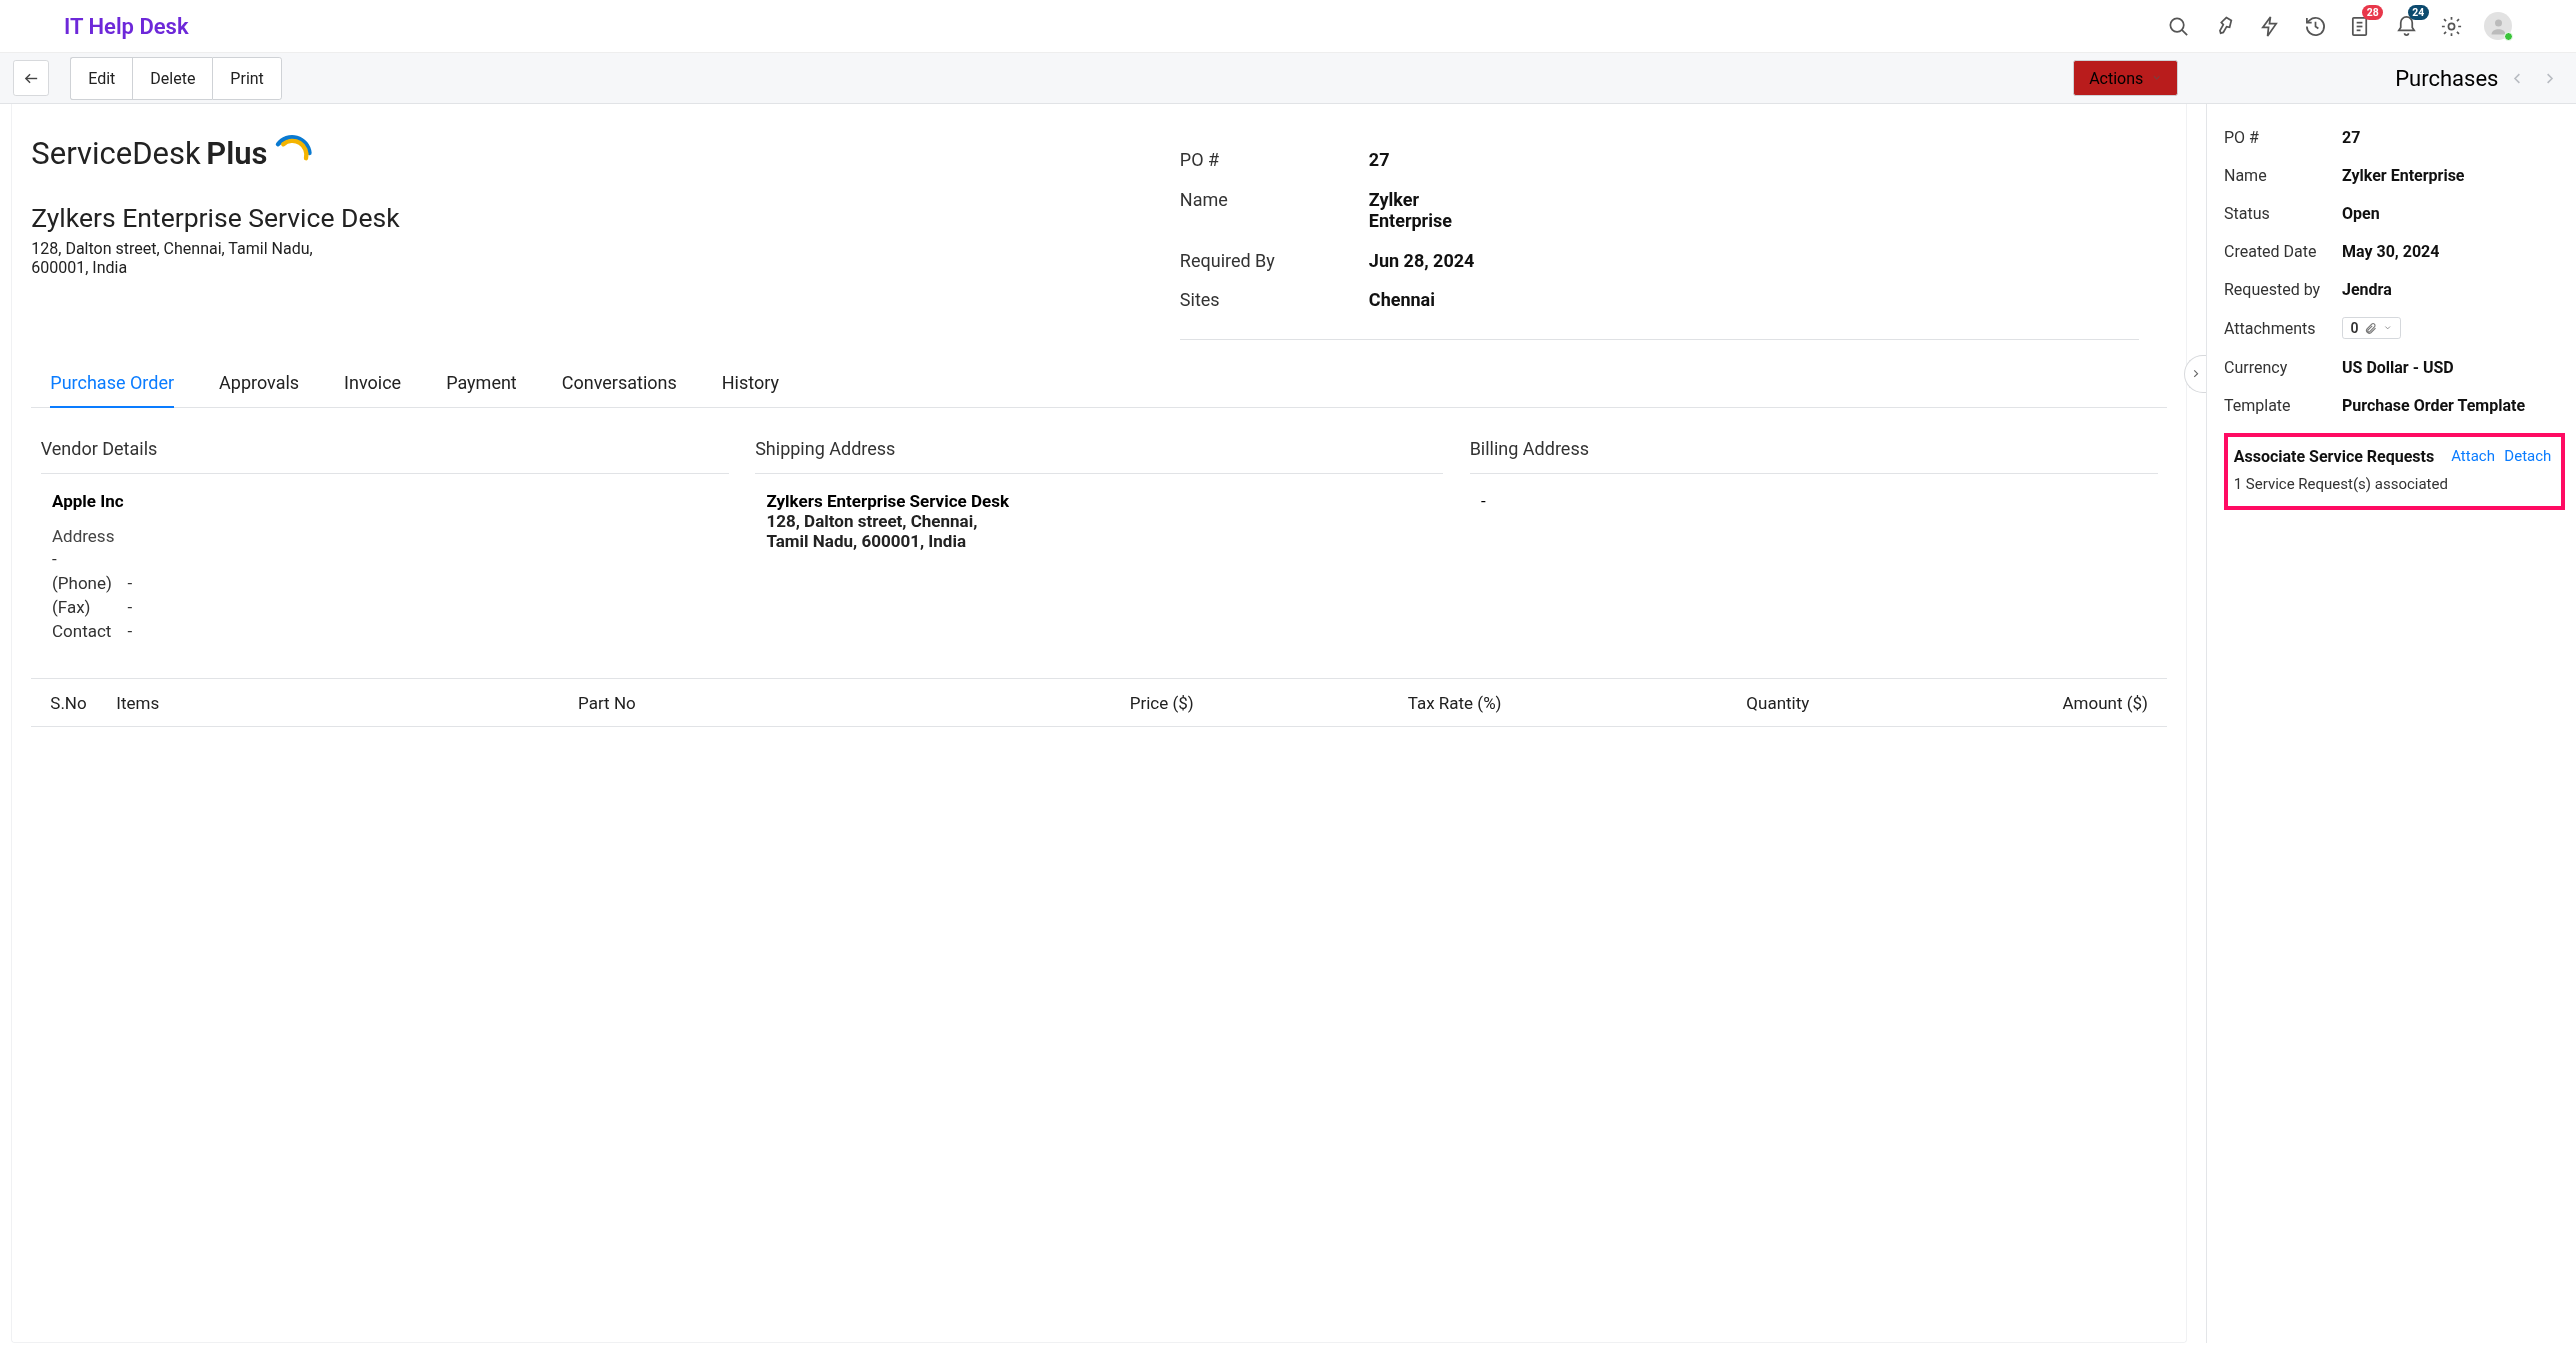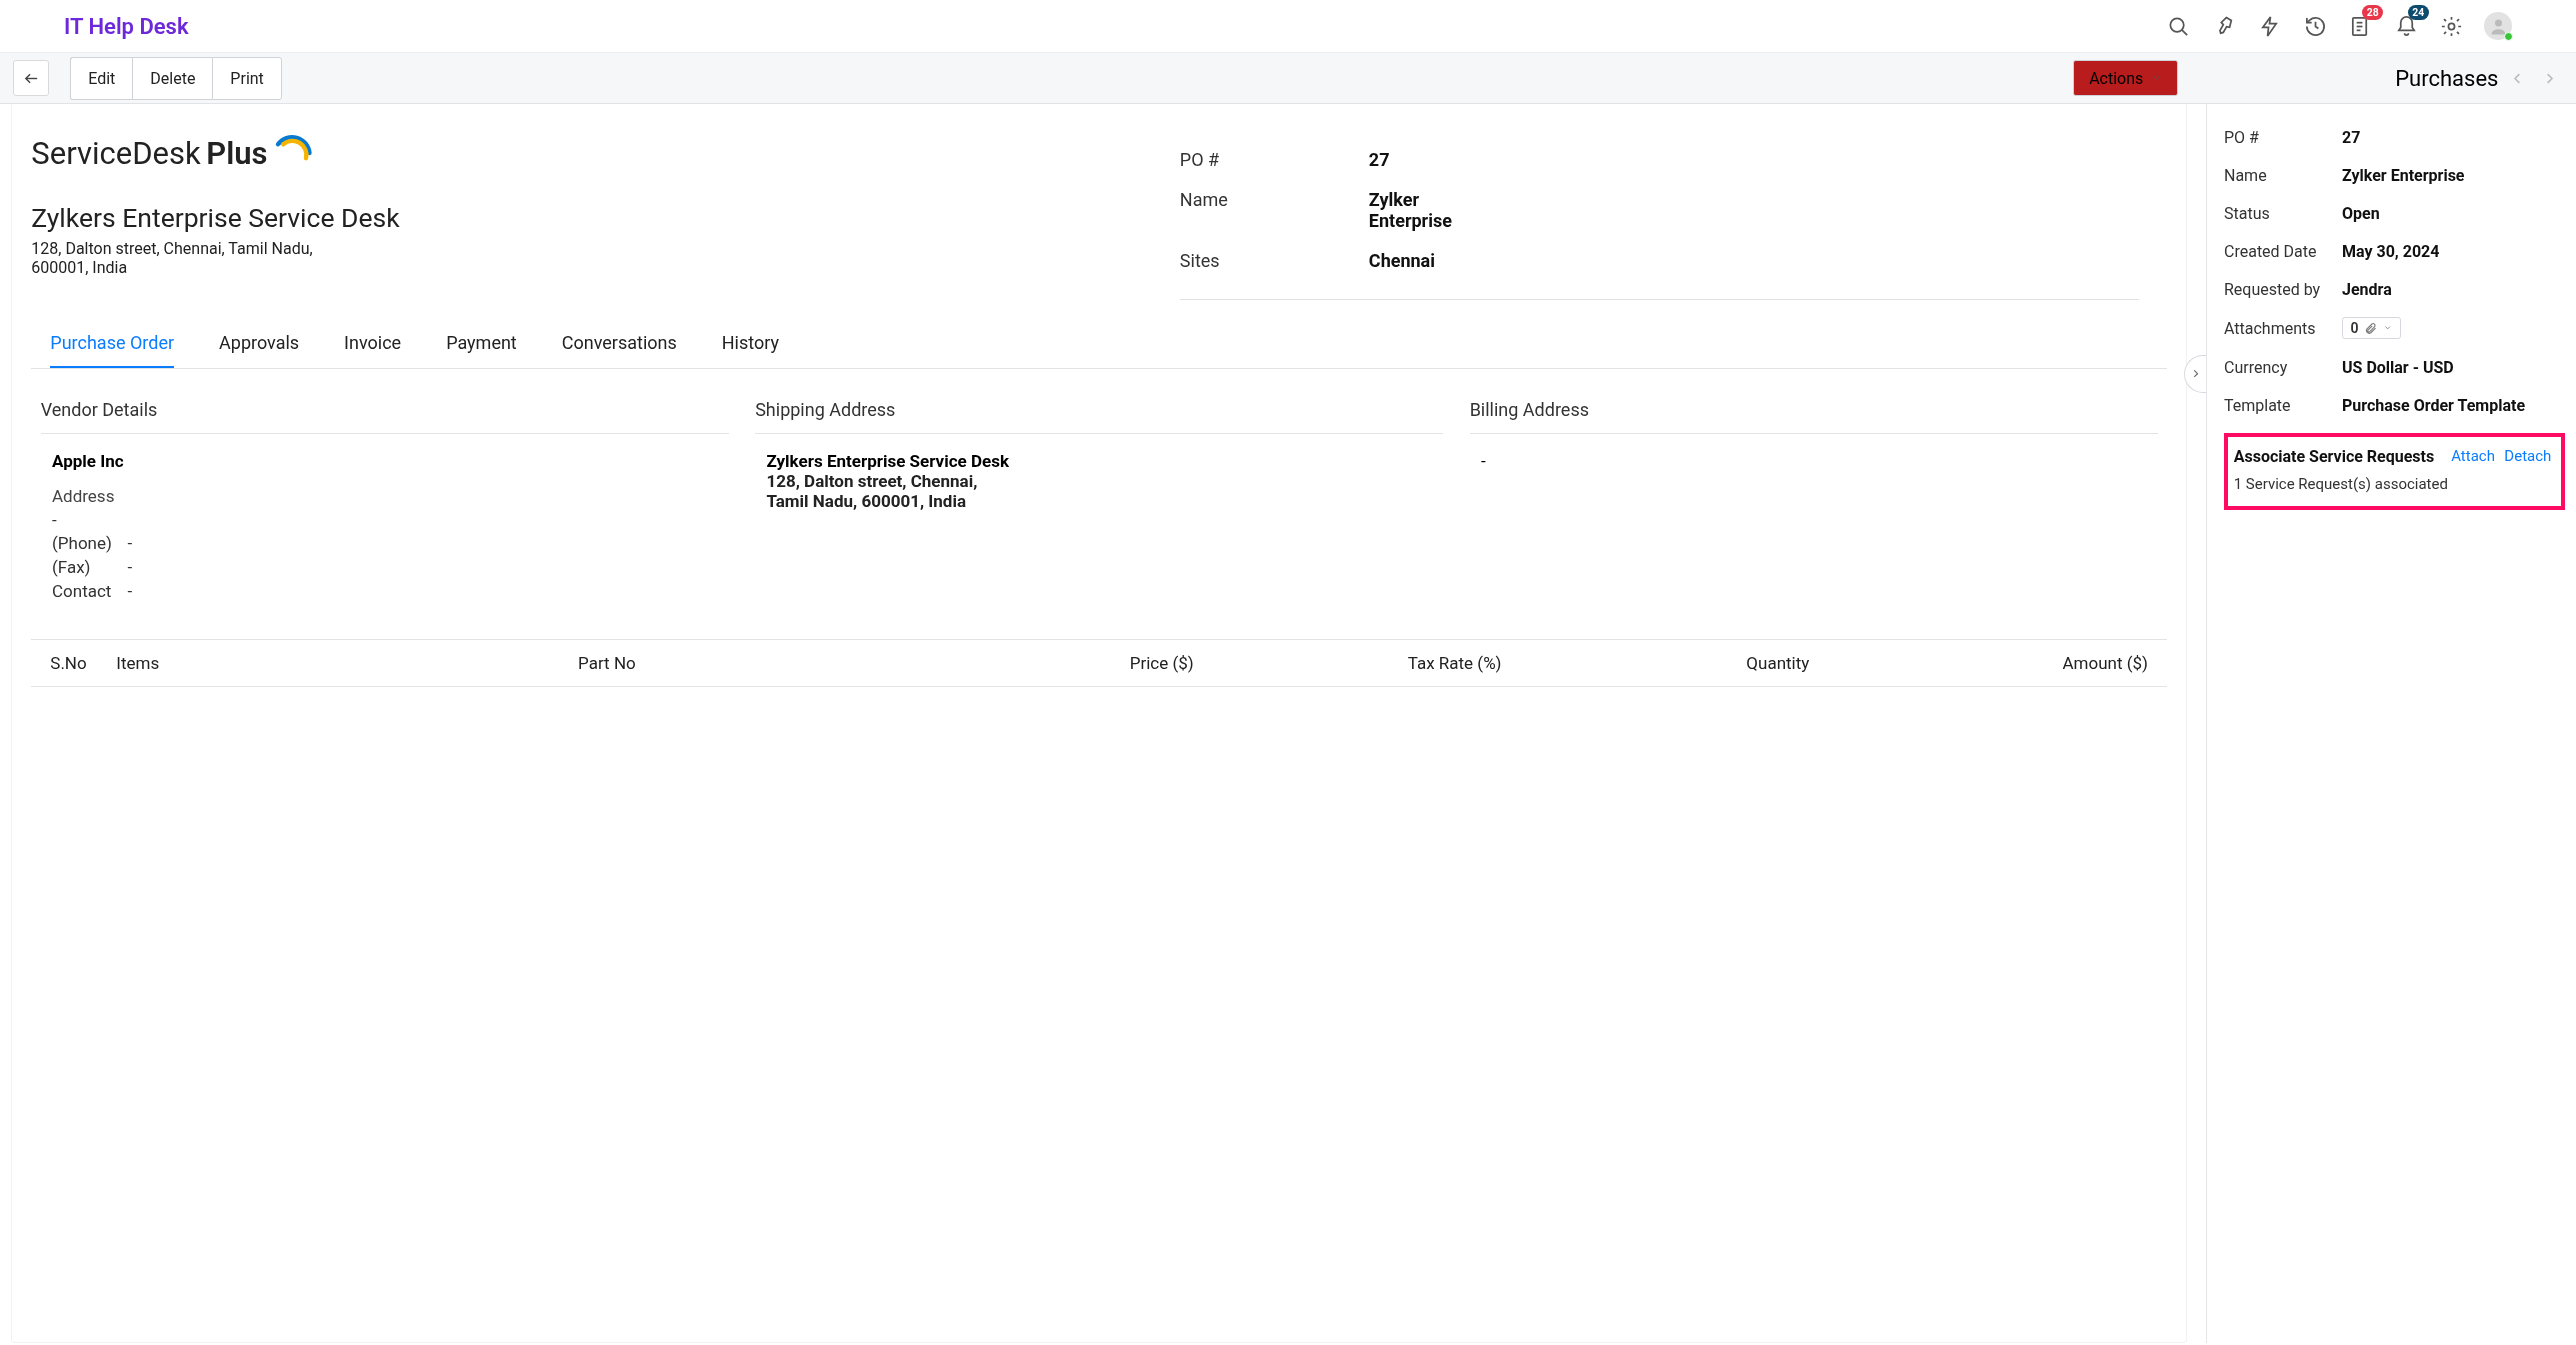--- a/index.html
+++ b/index.html
@@ -216,20 +216,24 @@
         </div>
         <div class="po-right">
           <div class="po-fields">
             <div class="po-field-row">
               <div class="po-field-label">PO #</div>
               <div class="po-field-value">27</div>
             </div>
             <div class="po-field-row">
               <div class="po-field-label">Name</div>
               <div class="po-field-value" style="max-width:113px">Zylker Enterprise</div>
+            </div>
+            <div class="po-field-row">
+              <div class="po-field-label">Required By</div>
+              <div class="po-field-value">Jun 28, 2024</div>
             </div>
             <div class="po-field-row">
               <div class="po-field-label">Sites</div>
               <div class="po-field-value">Chennai</div>
             </div>
           </div>
         </div>
       </div>
 
       <div class="tabs">

